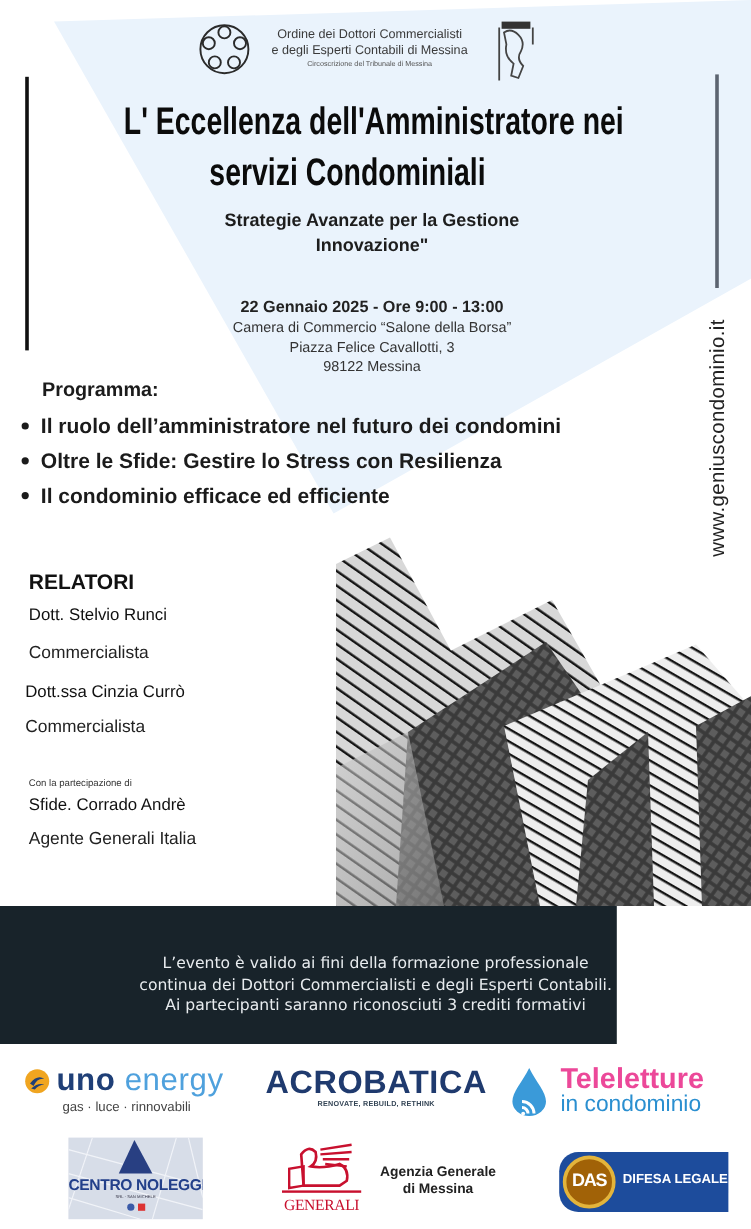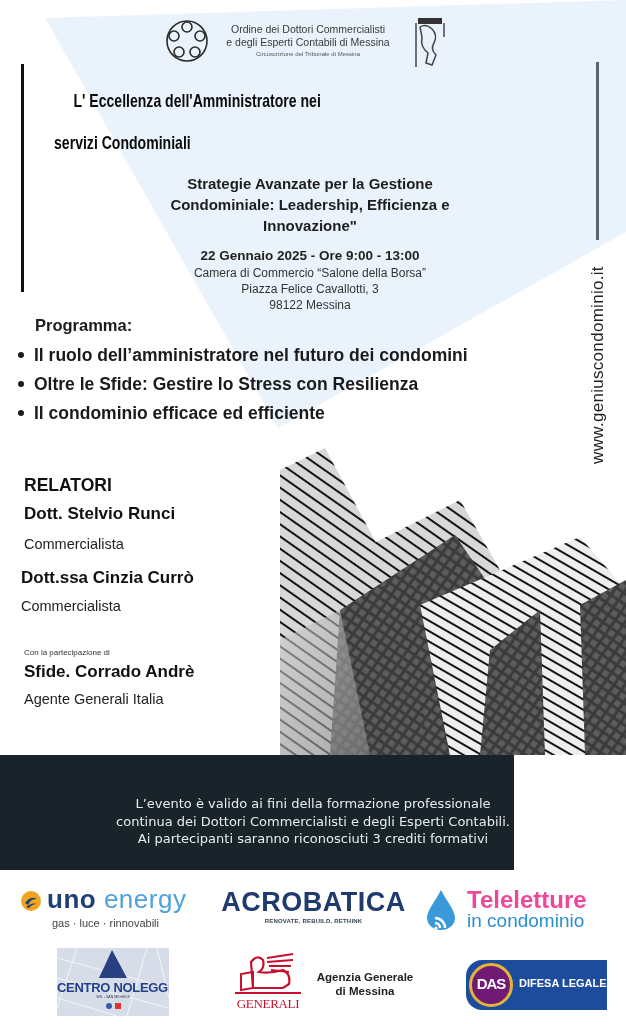--- a/index.html
+++ b/index.html
@@ -12,44 +12,44 @@
 
   
   .org-logo { left: 163px; top: 17px; width: 48px; height: 48px; }
   .org-text { left: 218px; top: 23px; width: 180px; text-align: center; color: #3a3a3a; }
   .org-l1, .org-l2 { font-size: 10.5px; line-height: 13px; font-family: "Liberation Sans", sans-serif; }
   .org-l3 { font-size: 6px; line-height: 10px; color: #555; }
   .crest { left: 412px; top: 15px; width: 36px; height: 55px; }
 
   .vline-left { left: 21px; top: 64px; width: 3px; height: 228px; background: #111; }
   .vline-right { left: 596px; top: 62px; width: 3px; height: 178px; background: #5c6470; }
-  .title-wrap { left: 30px; top: 80px; width: 520px; text-align: left;
+  .title-wrap { left: 30px; top: 80px; width: 520px; text-align: center;
            font-family: "Liberation Sans Narrow", "Liberation Sans", sans-serif; font-weight: 700;
-           font-size: 19px; line-height: 42px; color: #0b0b0b; }
+           font-size: 32px; line-height: 42px; color: #0b0b0b; }
   .title-wrap span { display: inline-block; transform: scaleX(0.74); transform-origin: 50% 50%; white-space: nowrap; }
 
   .subtitle { left: 100px; top: 173px; width: 420px; text-align: center; font-weight: 700;
               font-size: 15px; line-height: 21px; color: #1d1d1d; }
 
   .date { left: 150px; top: 248px; width: 320px; text-align: center; font-weight: 700; font-size: 13.5px; color: #222; }
   .venue { left: 150px; top: 265px; width: 320px; text-align: center; font-size: 12px; line-height: 16px; color: #333; }
 
   .vertical-url { left: 583px; top: 240px; width: 30px; height: 250px; }
   .vertical-url span { position: absolute; left: 15px; top: 125px; transform: translate(-50%,-50%) rotate(-90deg);
                         white-space: nowrap; font-size: 17px; color: #222; letter-spacing: 0.3px; }
 
   .prog-title { left: 35px; top: 316px; font-weight: 700; font-size: 16.5px; color: #1b1b1b; }
   .prog-list { left: 16px; top: 341px; list-style: none; }
   .prog-list li { font-weight: 700; font-size: 17.5px; line-height: 29px; color: #1b1b1b; white-space: nowrap; }
   .prog-list li .dot { display: inline-block; width: 6px; height: 6px; border-radius: 50%; background: #1b1b1b; margin: 0 10px 3px 2px; vertical-align: middle; }
 
   .building { left: 280px; top: 440px; width: 346px; height: 315px; z-index: 1; overflow: hidden; }
 
   .rel-head { left: 24px; top: 475px; font-weight: 700; font-size: 17.5px; color: #111; }
-  .speaker-name { font-weight: 700; font-size: 17px; color: #111; }
+  .speaker-name { font-weight: 400; font-size: 14px; color: #111; }
   .speaker-role { font-size: 14.5px; color: #222; }
   .s1n { left: 24px; top: 504px; }
   .s1r { left: 24px; top: 536px; }
   .s2n { left: 21px; top: 568px; }
   .s2r { left: 21px; top: 598px; }
   .part-note { left: 24px; top: 648px; font-size: 8px; color: #333; }
   .s3n { left: 24px; top: 662px; }
   .s3r { left: 24px; top: 691px; }
 
   .band { left: 0; top: 755px; width: 514px; height: 115px; background: #18232a; z-index: 2; }
@@ -75,21 +75,21 @@
 
   .s-centro { position: absolute; left: 57px; top: 78px; width: 112px; height: 68px; background: #d7dde8; overflow: hidden; }
   .centro-name { position: absolute; left: 0; top: 32px; width: 112px; text-align: center; font-size: 13px; font-weight: 700; color: #23408a; white-space: nowrap; letter-spacing: -0.3px; }
   .centro-sub { position: absolute; left: 0; top: 47px; width: 112px; text-align: center; font-size: 3.5px; color: #334; }
 
   .s-gen { position: absolute; left: 233px; top: 82px; width: 70px; height: 60px; }
   .gen-word { position: absolute; left: 0; top: 44px; width: 70px; text-align: center; font-family: "Liberation Serif", serif; font-size: 13px; color: #c8102e; letter-spacing: -0.3px; }
   .gen-agency { position: absolute; left: 310px; top: 100px; width: 110px; text-align: center; font-size: 11.5px; font-weight: 700; color: #222; line-height: 14px; }
 
   .s-das { position: absolute; left: 466px; top: 90px; width: 141px; height: 50px; background: #1d4c9c; border-radius: 16px 0 0 16px; }
-  .das-circle { position: absolute; left: 3px; top: 3px; width: 44px; height: 44px; border-radius: 50%; background: #701a75; border: 3px solid #e3b43b; }
+  .das-circle { position: absolute; left: 3px; top: 3px; width: 44px; height: 44px; border-radius: 50%; background: #a16207; border: 3px solid #e3b43b; }
   .das-circle span { position: absolute; left: 0; top: 9px; width: 38px; text-align: center; color: #fff; font-weight: 700; font-size: 15px; letter-spacing: -1px; }
   .das-label { position: absolute; left: 53px; top: 17px; color: #fff; font-weight: 700; font-size: 11px; white-space: nowrap; }
 
   .z3 { z-index: 3; }
 </style>
 </head>
 <body>
 
 <svg class="bg-shape" viewBox="0 0 626 470" preserveAspectRatio="none">
   <polygon points="45,18 626,0 626,232 278,428" fill="#eaf3fc"></polygon>
@@ -124,21 +124,20 @@
 <div class="abs vline-left z3"></div>
 <div class="abs vline-right z3"></div>
 
 <div class="abs title-wrap z3">
   <span>L' Eccellenza dell'Amministratore nei</span><br>
   <span>servizi Condominiali</span>
 </div>
 
 <div class="abs subtitle z3">
   <div>Strategie Avanzate per la Gestione</div>
-  <div>Condominiale: Leadership, Efficienza e</div>
   <div>Innovazione"</div>
 </div>
 
 <div class="abs date z3">22 Gennaio 2025 - Ore 9:00 - 13:00</div>
 <div class="abs venue z3">
   <div>Camera di Commercio “Salone della Borsa”</div>
   <div>Piazza  Felice Cavallotti, 3</div>
   <div>98122 Messina</div>
 </div>
 

